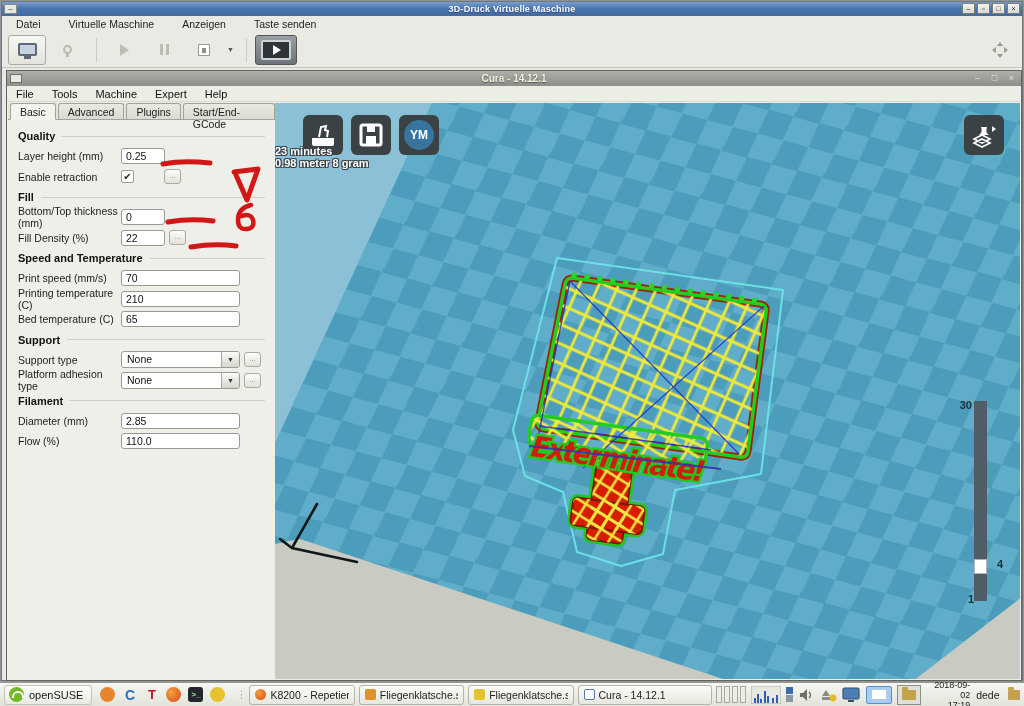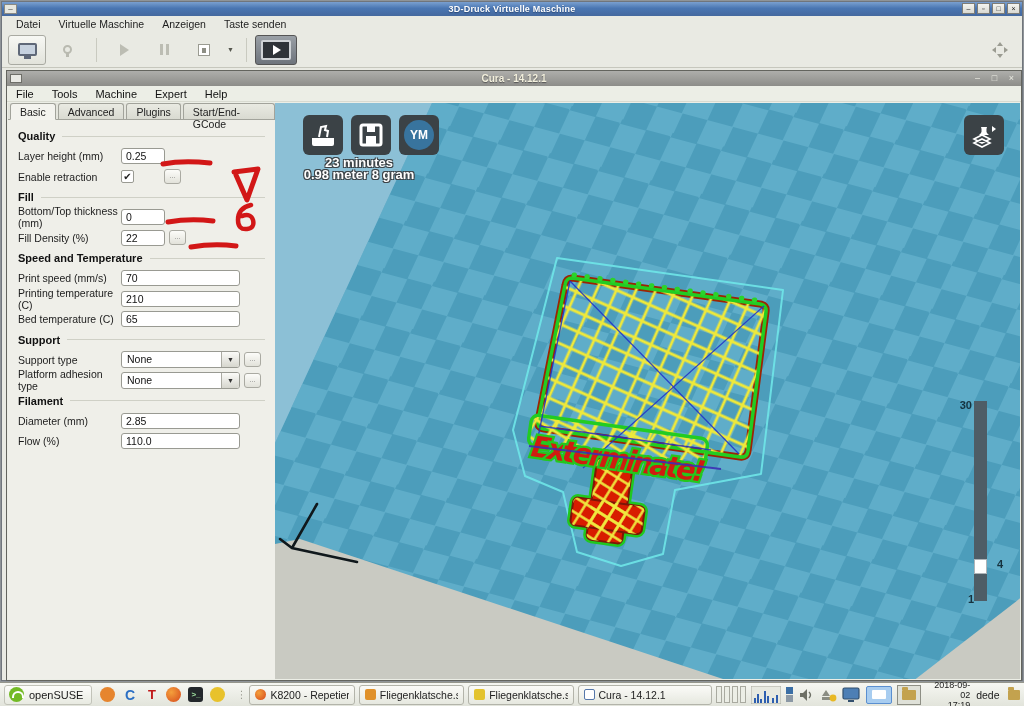--- a/index.html
+++ b/index.html
@@ -11,21 +11,21 @@
                background:#e9eae3; border:1px solid #70757c; }
   .vm-titlebar { height:14px; background:linear-gradient(#7aa0d0,#4a76b2 45%,#45699f);
                  display:flex; align-items:center; position:relative; }
   .vm-title { position:absolute; left:0; right:0; text-align:center; color:#fff;
               font-size:9px; font-weight:bold; letter-spacing:.2px; text-shadow:0 1px 1px #2c4a77; }
   .vm-min-left { width:13px; height:10px; margin-left:2px; background:#e6e7e0; border:1px solid #8a8a84;
                  color:#333; font-size:8px; line-height:7px; text-align:center; z-index:2; }
   .vm-btns { position:absolute; right:2px; top:1px; display:flex; gap:2px; z-index:2; }
   .vm-btns .wbtn { width:13px; height:11px; background:linear-gradient(#f4f4ef,#d9d9d2);
                    border:1px solid #7d7d78; font-size:7px; line-height:9px; text-align:center; color:#222; }
-  .vm-menubar { height:16px; display:flex; align-items:center; gap:2px; padding-left:6px;
+  .vm-menubar { height:16px; display:flex; align-items:center; gap:12px; padding-left:6px;
                 background:#e9eae3; font-size:10.5px; color:#1d1d1d; }
   .vm-menubar .mi { padding:1px 8px; }
   .vm-toolbar { height:36px; display:flex; align-items:center; padding-left:6px;
                 border-bottom:1px solid #c6c7bd; background:#e9eae3; position:relative; }
   .tbtn { width:38px; height:30px; display:flex; align-items:center; justify-content:center; margin-right:2px; }
   .tbtn.active { background:linear-gradient(#f7f8f4,#e2e3db); border:1px solid #a9aaa2; border-radius:3px; }
   .tsep { width:1px; height:24px; background:#c9cac0; margin:0 8px; }
   .ico-monitor { width:19px; height:13px; border:2px solid #5f6878; border-radius:2px; background:#c7d2df; position:relative; }
   .ico-monitor::after { content:""; position:absolute; left:4px; bottom:-5px; width:7px; height:3px; background:#5f6878; }
   .ico-bulb { width:9px; height:9px; border:2px solid #b9bab0; border-radius:50%; position:relative; }
@@ -94,22 +94,22 @@
                 clip-path:polygon(0 441px, 25px 436px, 448px 100%, 0 100%); }
   .apron-right { position:absolute; inset:0; background:#c9cac2;
                  clip-path:polygon(86% 100%, 100% 86%, 100% 100%); }
   .axis-svg { position:absolute; left:2px; top:398px; }
   .model-svg { position:absolute; left:198px; top:133px; }
 
   .vp-toolbar { position:absolute; left:16px; top:12px; display:flex; gap:8px;padding-left:12px; }
   .vpbtn { width:40px; height:40px; background:#3b4246; border-radius:6px; display:flex; align-items:center; justify-content:center; }
   .ym-circle { width:30px; height:30px; border-radius:50%; background:#38749e; color:#fff; font-weight:bold;
                font-size:12px; display:flex; align-items:center; justify-content:center; letter-spacing:0; }
-  .stats { position:absolute; left:0px; top:54px; width:168px; text-align:center; color:#fff; font-weight:bold;
-           font-size:13px; line-height:12px;
+  .stats { position:absolute; left:0px; top:42px; width:168px; color:#fff; font-weight:bold;
+           font-size:11px; line-height:12px;
            text-shadow:1px 1px 0 #3c4246, -1px 1px 0 #3c4246, 1px -1px 0 #3c4246, -1px -1px 0 #3c4246; }
   .viewmode-btn { position:absolute; right:16px; top:12px; }
 
   .layer-slider { position:absolute; right:33px; top:298px; width:13px; height:200px; background:#4e5d66; }
   .layer-handle { position:absolute; left:0; top:158px; width:13px; height:15px; background:#fff; border:1px solid #aeb4b8; }
   .sl-max { position:absolute; right:48px; top:296px; font-size:11px; font-weight:bold; color:#16323e; }
   .sl-cur { position:absolute; right:17px; top:455px; font-size:11px; font-weight:bold; color:#16323e; }
   .sl-min { position:absolute; right:46px; top:490px; font-size:11px; font-weight:bold; color:#16323e; }
 
   .annotations { position:absolute; left:0; top:0; pointer-events:none; z-index:50; }

